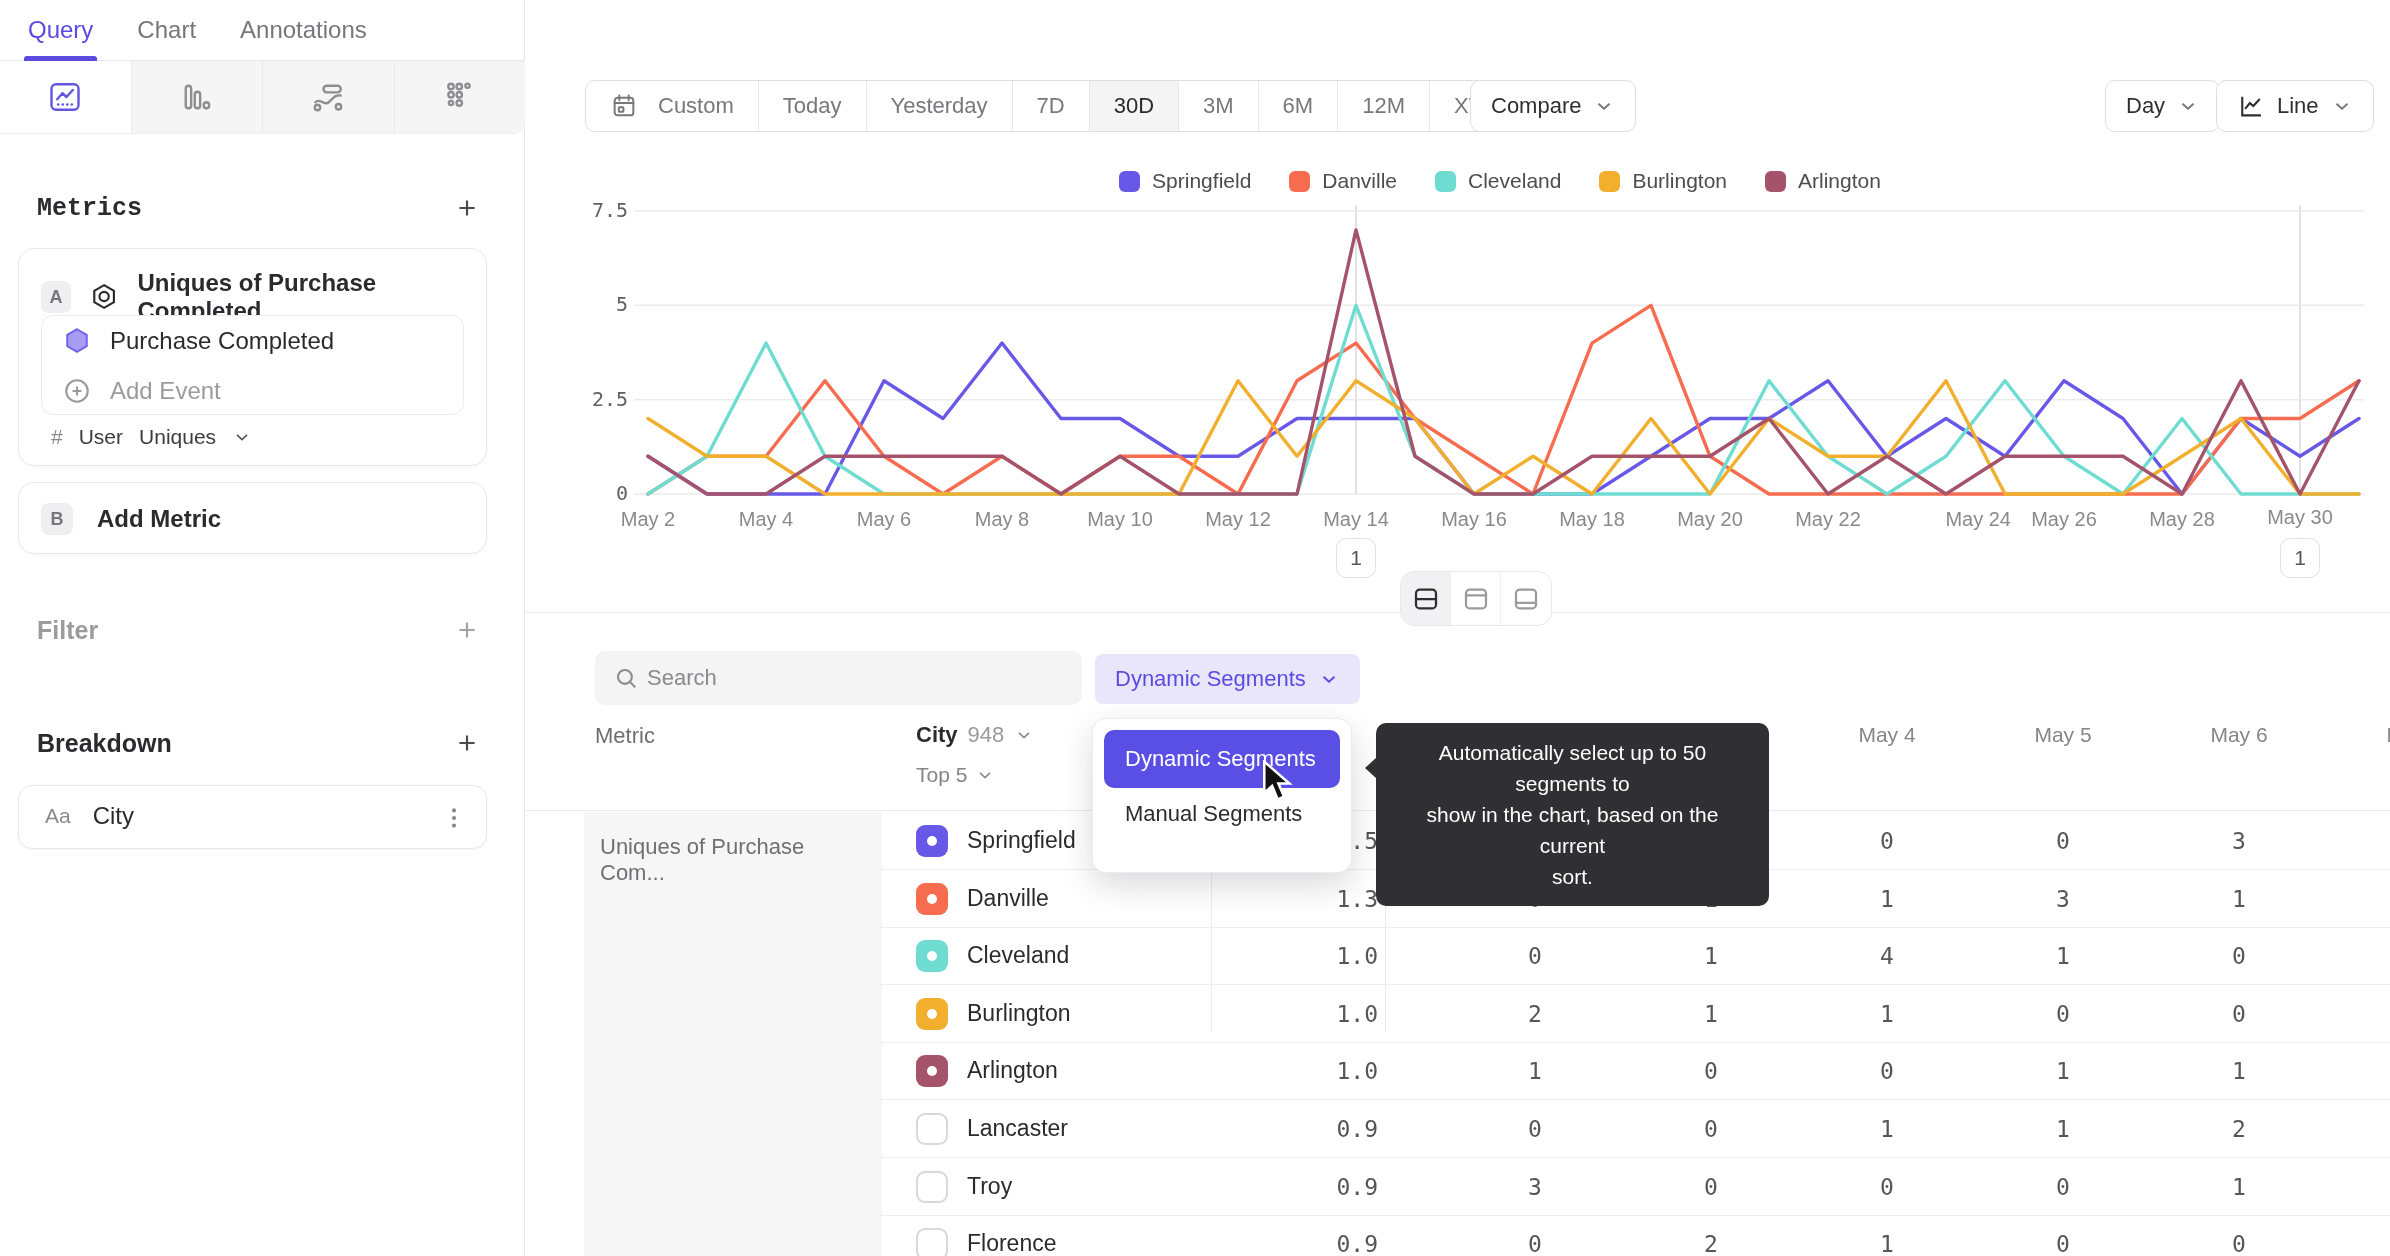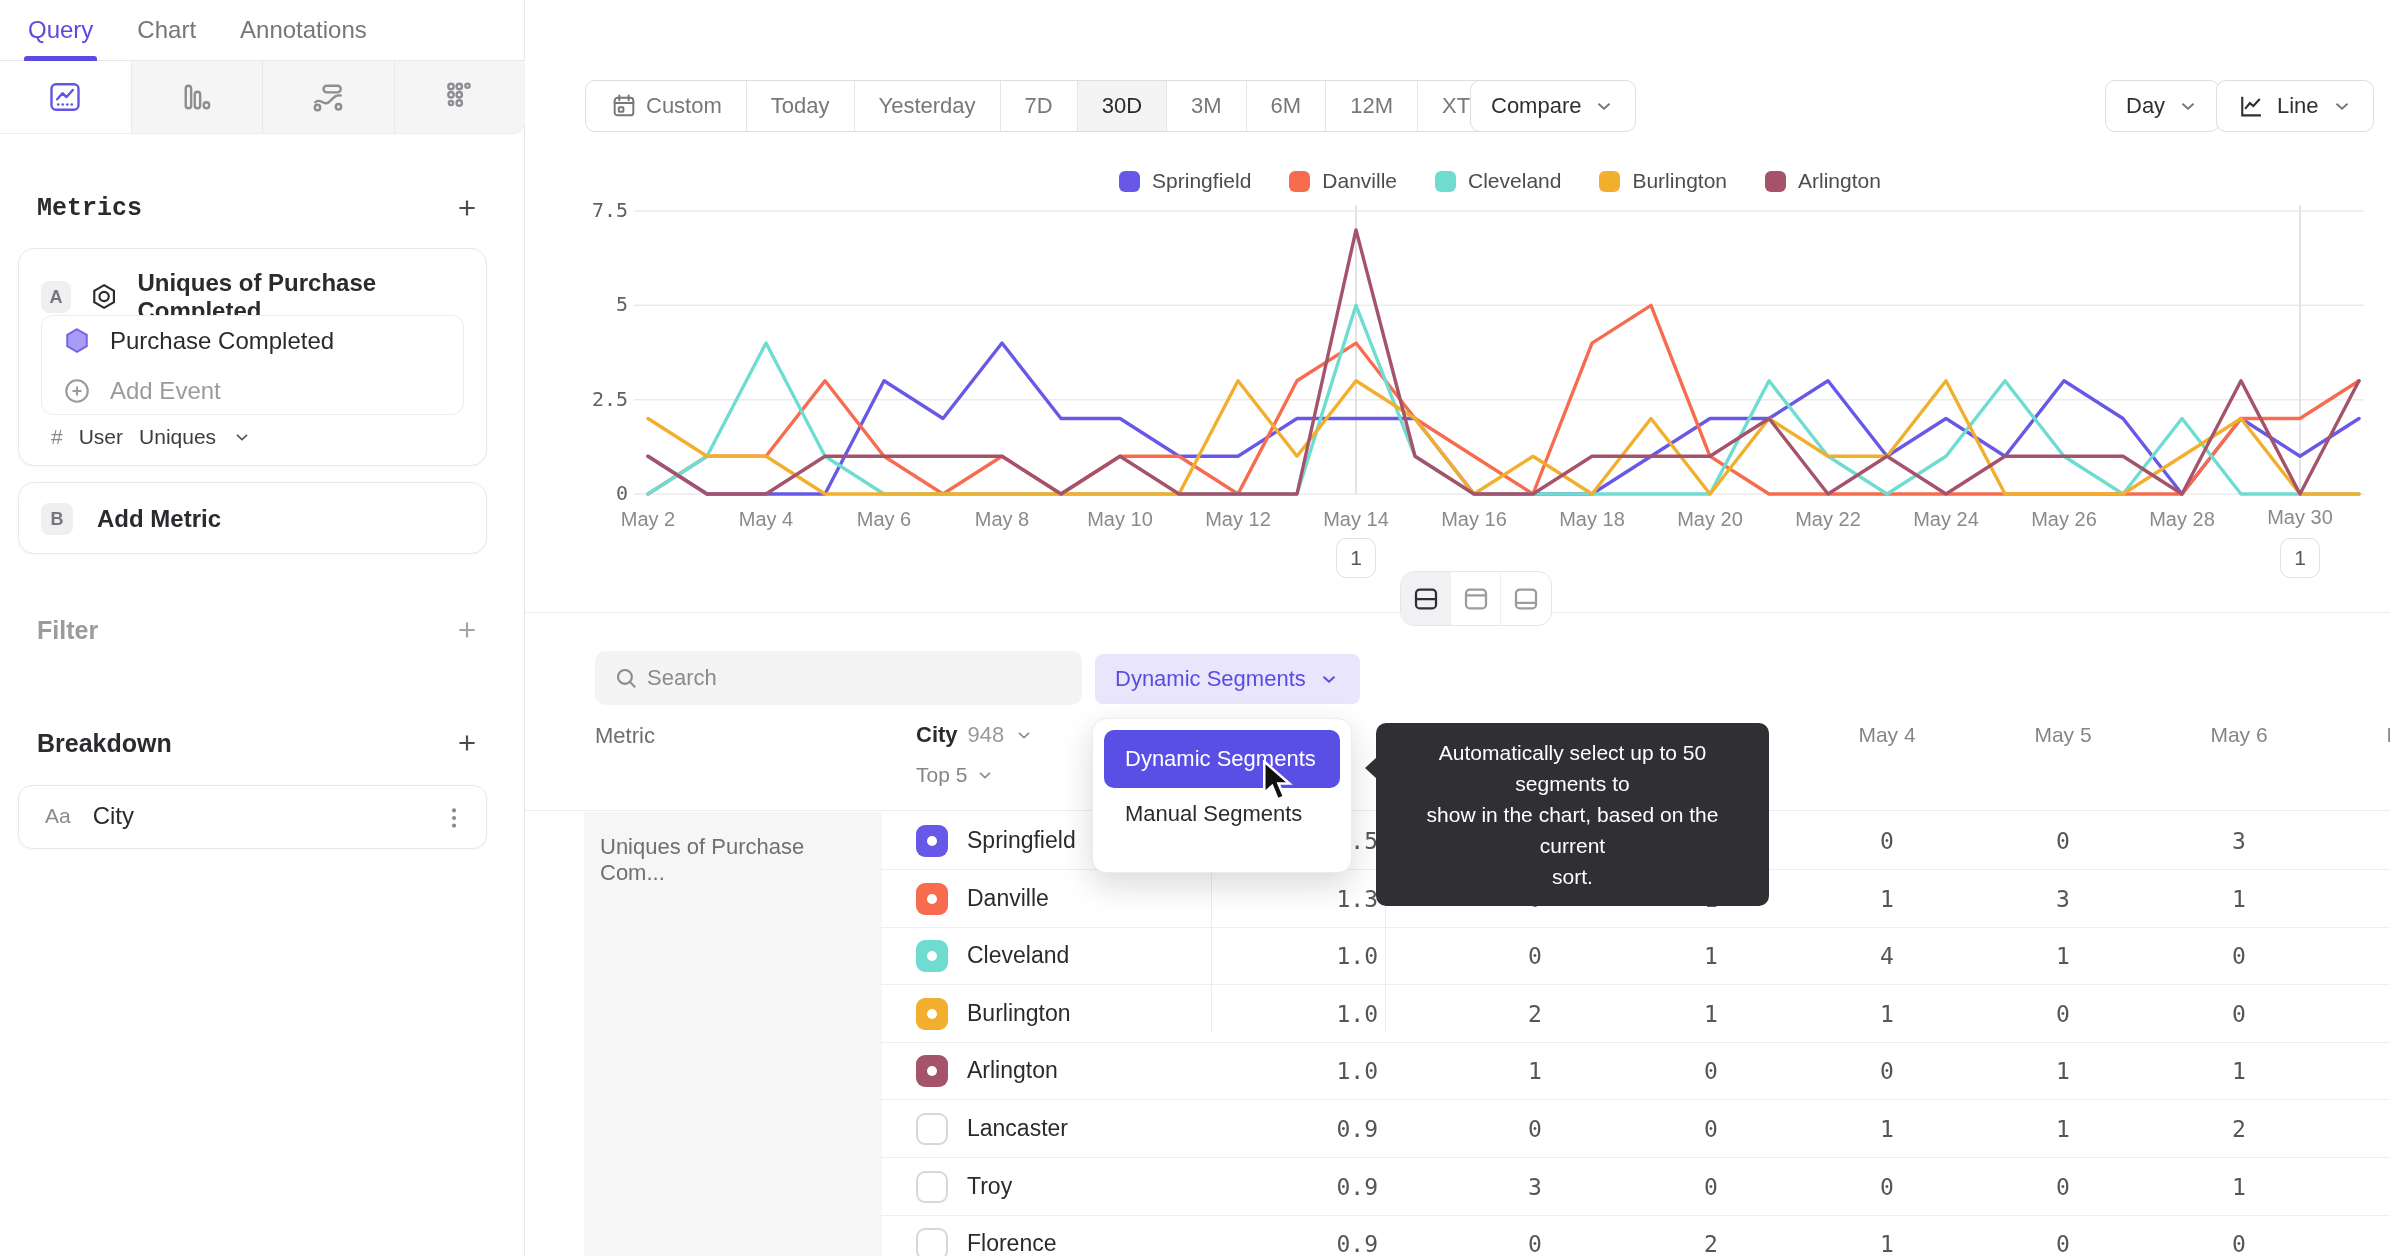--- a/index.html
+++ b/index.html
@@ -45,21 +45,21 @@
     border-radius:12px; background:#fff; }
   .row-line { display:flex; align-items:center; gap:18px; padding:0 20px; height:50px; }
   .gray-text { color:#9b9b9f; }
   .measure-row { position:absolute; left:32px; bottom:16px; display:flex; align-items:center;
     gap:16px; font-size:21px; color:#3c3c41; }
   .hash { color:#8a8a8f; font-size:21px; }
 
   
   #range-group { position:absolute; left:585px; top:80px; height:52px; display:flex;
     border:1px solid #dededf; border-radius:10px; background:#fff; overflow:hidden; }
-  .range-cell { display:flex; align-items:center; gap:8px; padding:0 24px; font-size:22px;
+  .range-cell { display:flex; align-items:center; gap:20px; padding:0 24px; font-size:22px;
     color:#77777c; border-right:1px solid #e6e6e8; cursor:pointer; white-space:nowrap; }
   .range-cell:last-child { border-right:none; }
   .range-cell.active { background:#f4f4f5; color:#2a2a2e; font-weight:500; }
   .range-cell svg { width:28px; height:28px; }
   .btn { position:absolute; top:80px; height:52px; border:1px solid #dededf; border-radius:10px;
     background:#fff; display:flex; align-items:center; gap:12px; padding:0 20px;
     font-size:22px; color:#2f2f34; cursor:pointer; font-family:inherit; }
   .btn svg.chev { width:22px; height:22px; color:#76767b; }
   .btn svg.glyph { width:28px; height:28px; color:#2f2f34; }
 
@@ -376,21 +376,21 @@
       <div class="xtick" style="left: 701px; top: 508px;">May 4</div>
       <div class="xtick" style="left: 819px; top: 508px;">May 6</div>
       <div class="xtick" style="left: 937px; top: 508px;">May 8</div>
       <div class="xtick" style="left: 1055px; top: 508px;">May 10</div>
       <div class="xtick" style="left: 1173px; top: 508px;">May 12</div>
       <div class="xtick" style="left: 1291px; top: 508px;">May 14</div>
       <div class="xtick" style="left: 1409px; top: 508px;">May 16</div>
       <div class="xtick" style="left: 1527px; top: 508px;">May 18</div>
       <div class="xtick" style="left: 1645px; top: 508px;">May 20</div>
       <div class="xtick" style="left: 1763px; top: 508px;">May 22</div>
-      <div class="xtick" style="left: 1881px; top: 508px;">May 24</div>
+      <div class="xtick" style="left: 1881px; top: 508px; text-align: right;">May 24</div>
       <div class="xtick" style="left: 1999px; top: 508px;">May 26</div>
       <div class="xtick" style="left: 2117px; top: 508px;">May 28</div>
       <div class="xtick" style="left: 2235px; top: 506px;">May 30</div>
     </div>
   <div id="annotations">
       <div class="ann-badge" style="left: 1336px; top: 538px;">1</div>
       <div class="ann-badge" style="left: 2280px; top: 538px;">1</div>
     </div>
 
   <div id="mid-divider"></div>

